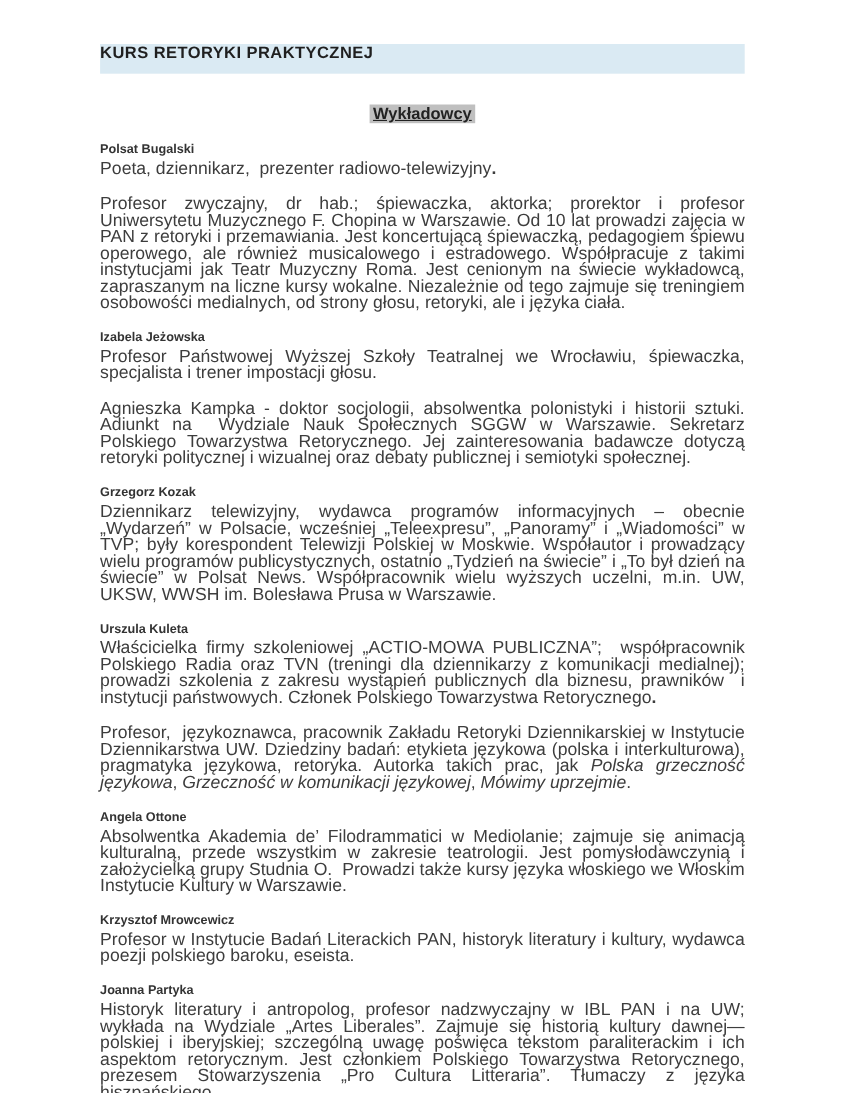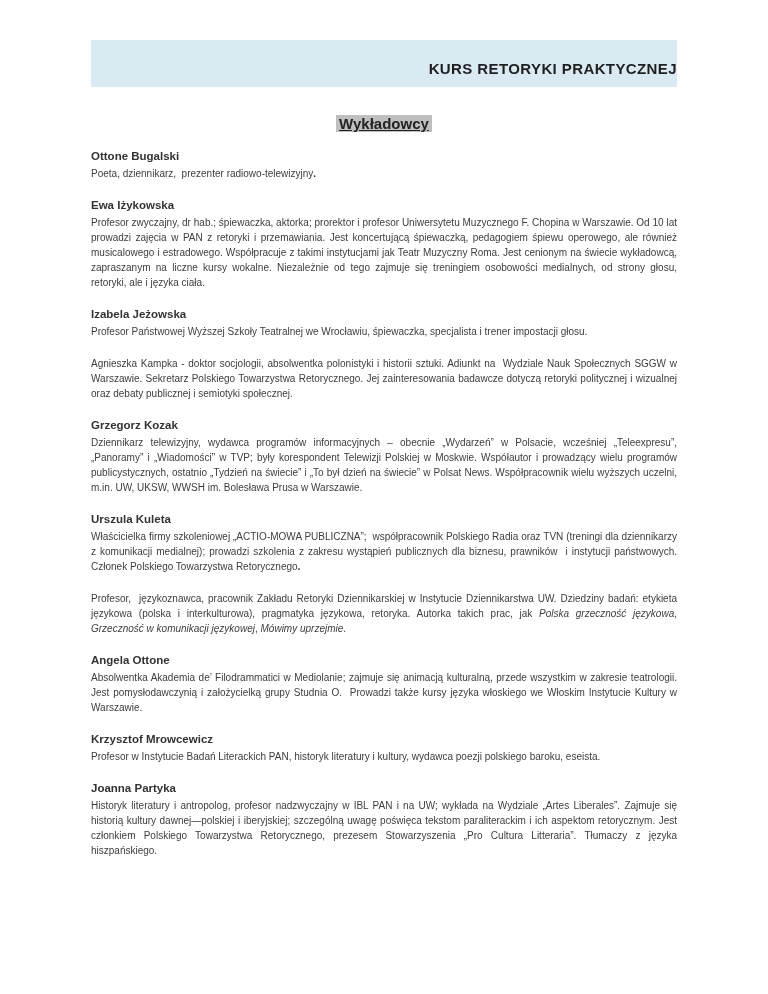--- a/index.html
+++ b/index.html
@@ -23,22 +23,22 @@
   }
   .content {
     position: absolute;
     left: 91px;
     top: 0;
     width: 586px;
   }
   .title-block {
     margin-top: 40px;
     background: var(--title-bg, #daeaf3);
-    text-align: right;
-    padding: 20px 0 10px 0;
+    text-align: left;
+    padding: 0 0 10px 0;
   }
   .title-line1,
   .title-line2 {
     font-weight: bold;
     font-size: 15px;
     line-height: 17px;
     color: #1f1f1f;
     letter-spacing: 0.4px;
   }
   .title-line2 {
@@ -63,21 +63,21 @@
   }
   .lecturer-name {
     margin: 0 0 2px 0;
     font-size: 11.5px;
     font-weight: bold;
     line-height: 15px;
     color: #333333;
   }
   .lecturer-bio {
     margin: 0;
-    font-size: 10px;
+    font-size: 16px;
     line-height: 15px;
     text-align: justify;
     color: var(--text-color, #3d3d3d);
   }
   .lecturer-bio .run-italic { font-style: italic; }
   .lecturer-bio .run-bold { font-weight: bold; }
 </style>
 </head>
 <body>
 
@@ -87,26 +87,25 @@
     <header class="title-block">
       <div class="title-line1">KURS RETORYKI PRAKTYCZNEJ</div>
     </header>
 
     <div class="subtitle-row">
       <span class="subtitle">Wykładowcy</span>
     </div>
 
     <main id="lecturers">
   <section class="lecturer">
-    <h3 class="lecturer-name">Ottone Bugalski</h3>
+    <h3 class="lecturer-name">Polsat Bugalski</h3>
     <p class="lecturer-bio"><span>Poeta, dziennikarz,&nbsp; prezenter radiowo-telewizyjny</span><span class="run-bold">.</span></p>
   </section>
 
   <section class="lecturer">
-    <h3 class="lecturer-name">Ewa Iżykowska</h3>
     <p class="lecturer-bio"><span>Profesor zwyczajny, dr hab.; śpiewaczka, aktorka; prorektor i profesor Uniwersytetu Muzycznego F. Chopina w Warszawie. Od 10 lat prowadzi zajęcia w PAN z retoryki i przemawiania. Jest koncertującą śpiewaczką, pedagogiem śpiewu operowego, ale również musicalowego i estradowego. Współpracuje z takimi instytucjami jak Teatr Muzyczny Roma. Jest cenionym na świecie wykładowcą, zapraszanym na liczne kursy wokalne. Niezależnie od tego zajmuje się treningiem osobowości medialnych, od strony głosu, retoryki, ale i języka ciała.</span></p>
   </section>
 
   <section class="lecturer">
     <h3 class="lecturer-name">Izabela Jeżowska</h3>
     <p class="lecturer-bio"><span>Profesor Państwowej Wyższej Szkoły Teatralnej we Wrocławiu, śpiewaczka, specjalista i trener impostacji głosu.</span></p>
   </section>
 
   <section class="lecturer">
     <p class="lecturer-bio"><span>Agnieszka Kampka - doktor socjologii, absolwentka polonistyki i historii sztuki. Adiunkt na&nbsp; Wydziale Nauk Społecznych SGGW w Warszawie. Sekretarz Polskiego Towarzystwa Retorycznego. Jej zainteresowania badawcze dotyczą retoryki politycznej i wizualnej oraz debaty publicznej i semiotyki społecznej.</span></p>

